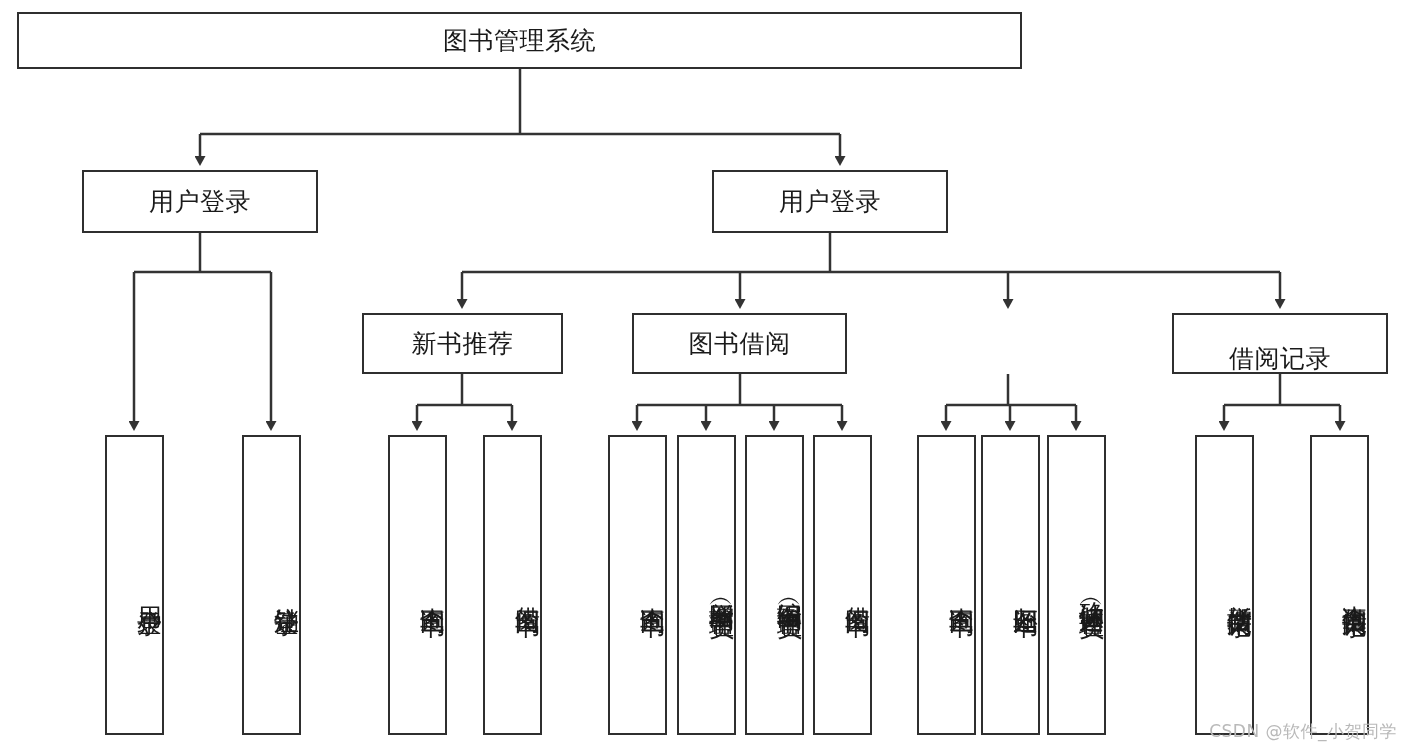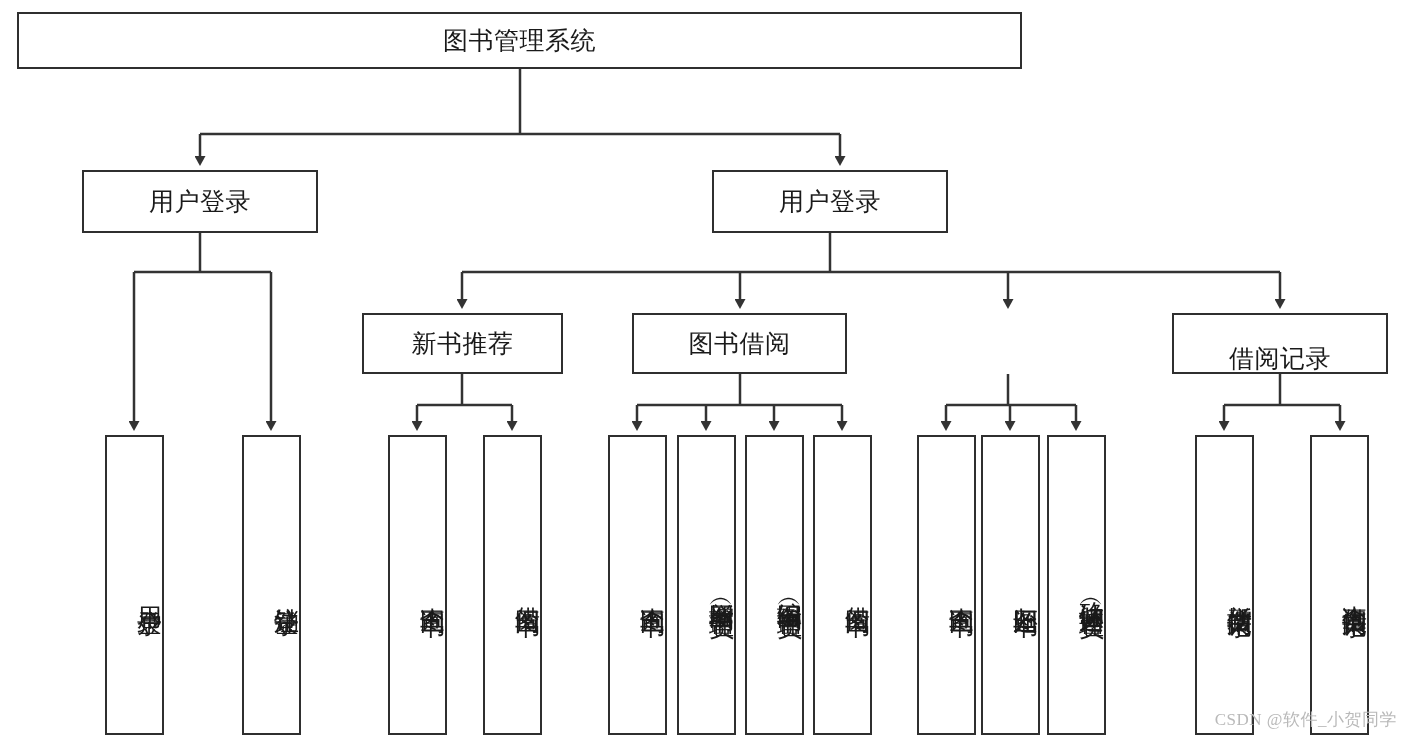--- a/index.html
+++ b/index.html
@@ -54,26 +54,25 @@
     line-height: 1;
   }
   .leaf-label {
     writing-mode: vertical-rl;
     text-orientation: upright;
     white-space: nowrap;
   }
   #watermark {
     position: absolute;
     right: 8px;
-    bottom: 16px;
+    bottom: 4px;
     font-size: 17px;
     color: #b9b9b9;
     letter-spacing: 0.5px;
     white-space: nowrap;
-    font-family: Liberation Serif, serif;
   }
 </style>
 </head>
 <body>
 
 <div id="canvas">
 
   <svg class="connectors" viewBox="0 0 1405 747" xmlns="http://www.w3.org/2000/svg">
     <defs>
       <marker id="arrow" markerWidth="10" markerHeight="11" refX="1" refY="5.5" orient="auto" markerUnits="userSpaceOnUse">

